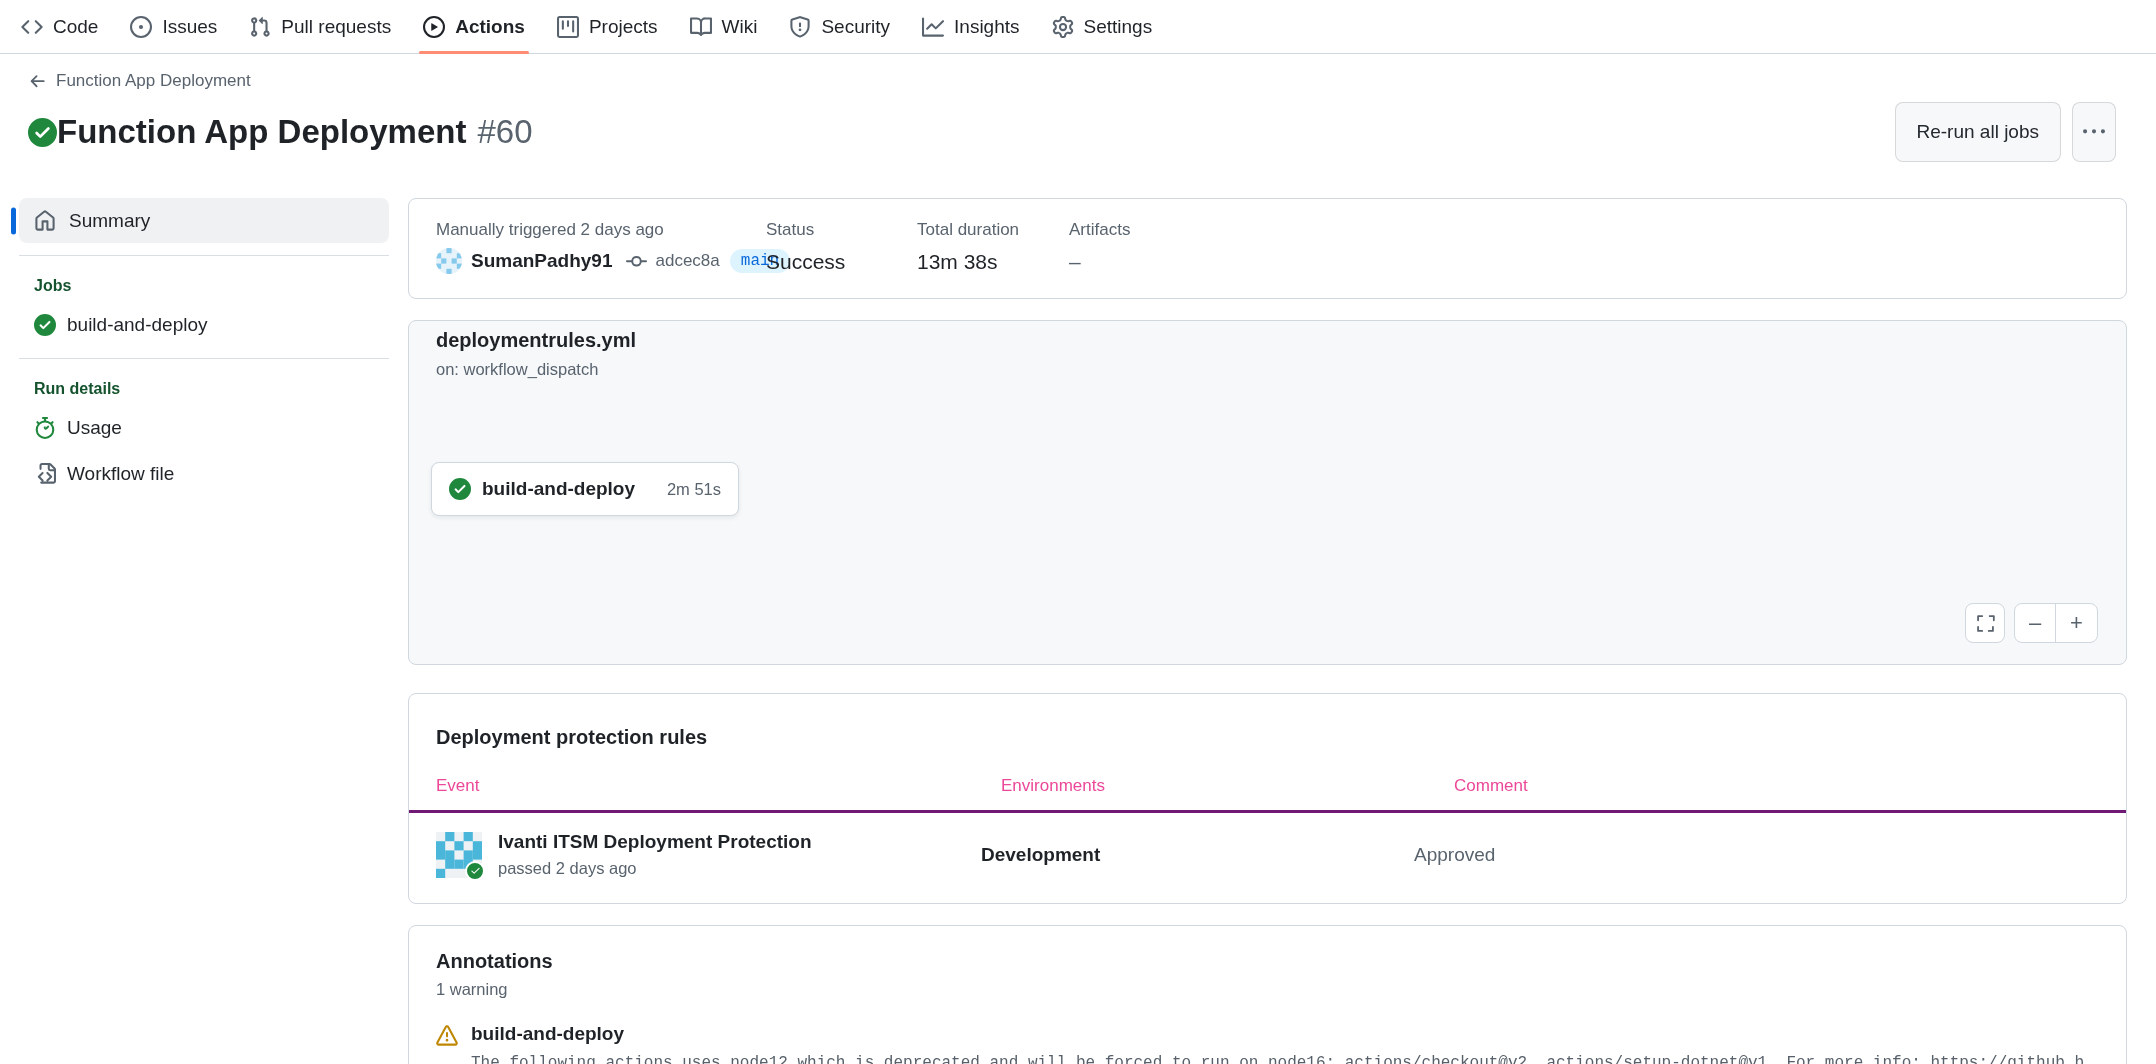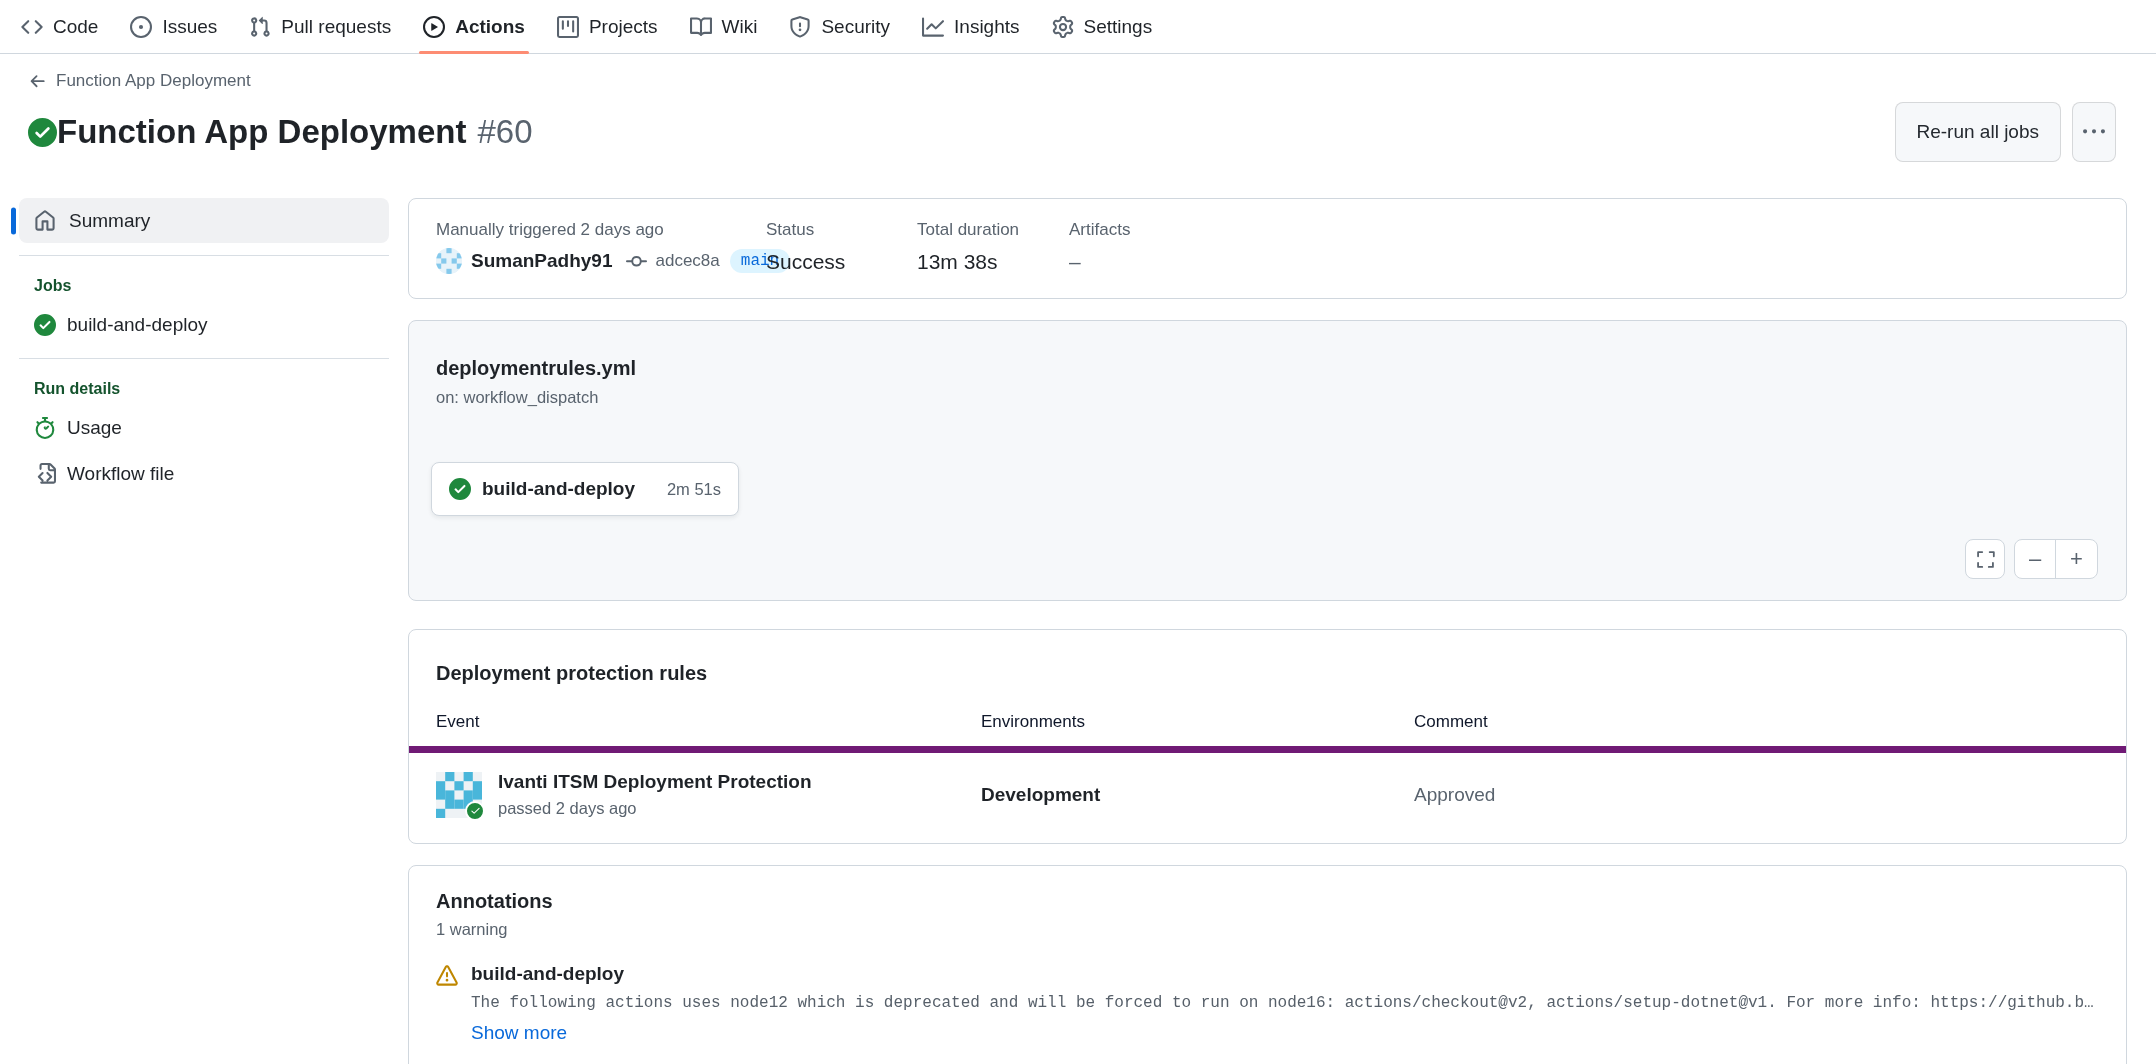--- a/index.html
+++ b/index.html
@@ -63,21 +63,21 @@
   .trigger-row { display:flex; align-items:center; margin-top:8px; }
   .avatar-sm { width:26px; height:26px; border-radius:50%; overflow:hidden; background:#e7f3fa; flex:none; }
   .author { font-size:19px; font-weight:700; margin-left:9px; cursor:pointer; }
   .commit-icon { margin-left:13px; }
   .commit-icon svg { width:21px; height:21px; fill:#59636e; }
   .sha { font-size:17px; color:#59636e; margin-left:9px; cursor:pointer; }
   .branch-pill { margin-left:10px; font-family:"Liberation Mono","DejaVu Sans Mono",monospace; font-size:16px; color:#0969da; background:#ddf4ff; border-radius:13px; padding:3px 11px; cursor:pointer; }
   .dash-value { color:#59636e; }
 
   
-  .graph-card { position:relative; height:281px; background:#f6f8fa; padding:36px 27px; }
+  .graph-card { position:relative; height:345px; background:#f6f8fa; padding:8px 27px; }
   .graph-title { font-size:20px; font-weight:600; }
   .graph-sub { font-size:16.5px; color:#59636e; margin-top:8px; }
   .job-node { position:absolute; left:22px; top:141px; width:308px; height:54px;
               background:#fff; border:1px solid #d0d7de; border-radius:8px;
               display:flex; align-items:center; gap:11px; padding:0 17px;
               box-shadow:0 2px 4px rgba(31,35,40,0.08); cursor:pointer; }
   .job-node svg { width:22px; height:22px; fill:#1f883d; flex:none; }
   .job-name { font-size:19px; font-weight:600; }
   .job-time { margin-left:auto; font-size:16.5px; color:#59636e; }
   .graph-controls { position:absolute; right:28px; bottom:21px; display:flex; gap:9px; }
@@ -86,21 +86,21 @@
   .ctrl-btn svg { width:19px; height:19px; fill:#59636e; }
   .zoom-group { display:flex; background:#fff; border:1px solid #d0d7de; border-radius:8px; overflow:hidden; }
   .zoom-seg { width:41px; height:38px; display:flex; align-items:center; justify-content:center; font-size:22px; color:#59636e; cursor:pointer; }
   .zoom-seg:first-child { border-right:1px solid #d0d7de; }
 
   
   .prot-card { padding-top:32px;margin-top:28px; }
   .prot-head { padding:0 27px; }
   .prot-title { font-size:20px; font-weight:600; }
   .prot-sub { font-size:19px; color:#59636e; margin-top:9px; }
-  .prot-table-head { display:grid; grid-template-columns:545px 433px 1fr; padding:27px 27px 14px; font-size:17px; color:#0f172a; border-bottom:7px solid #701a75; }
+  .prot-table-head { display:grid; grid-template-columns:545px 433px 1fr; padding:27px 27px 14px; font-size:17px; color:#ec4899; border-bottom:3px solid #701a75;gap:20px; }
   .prot-row { display:grid; grid-template-columns:545px 433px 1fr; align-items:center; padding:18px 27px 25px; }
   .event-cell { display:flex; align-items:center; gap:16px; }
   .avatar-sq { position:relative; width:46px; height:46px; flex:none; }
   .avatar-sq .idimg { width:46px; height:46px; border-radius:9px; overflow:hidden; background:#f0f3f6; }
   .avatar-badge { position:absolute; right:-3px; bottom:-3px; width:20px; height:20px; border-radius:50%; background:#1f883d; border:2.5px solid #fff; display:flex; align-items:center; justify-content:center; }
   .avatar-badge svg { width:11px; height:11px; fill:#ffffff; }
   .event-name { font-size:19px; font-weight:600; }
   .event-status { font-size:16.5px; color:#59636e; margin-top:6px; }
   .env-cell { font-size:19px; font-weight:600; }
   .comment-cell { font-size:19px; color:#59636e; }

